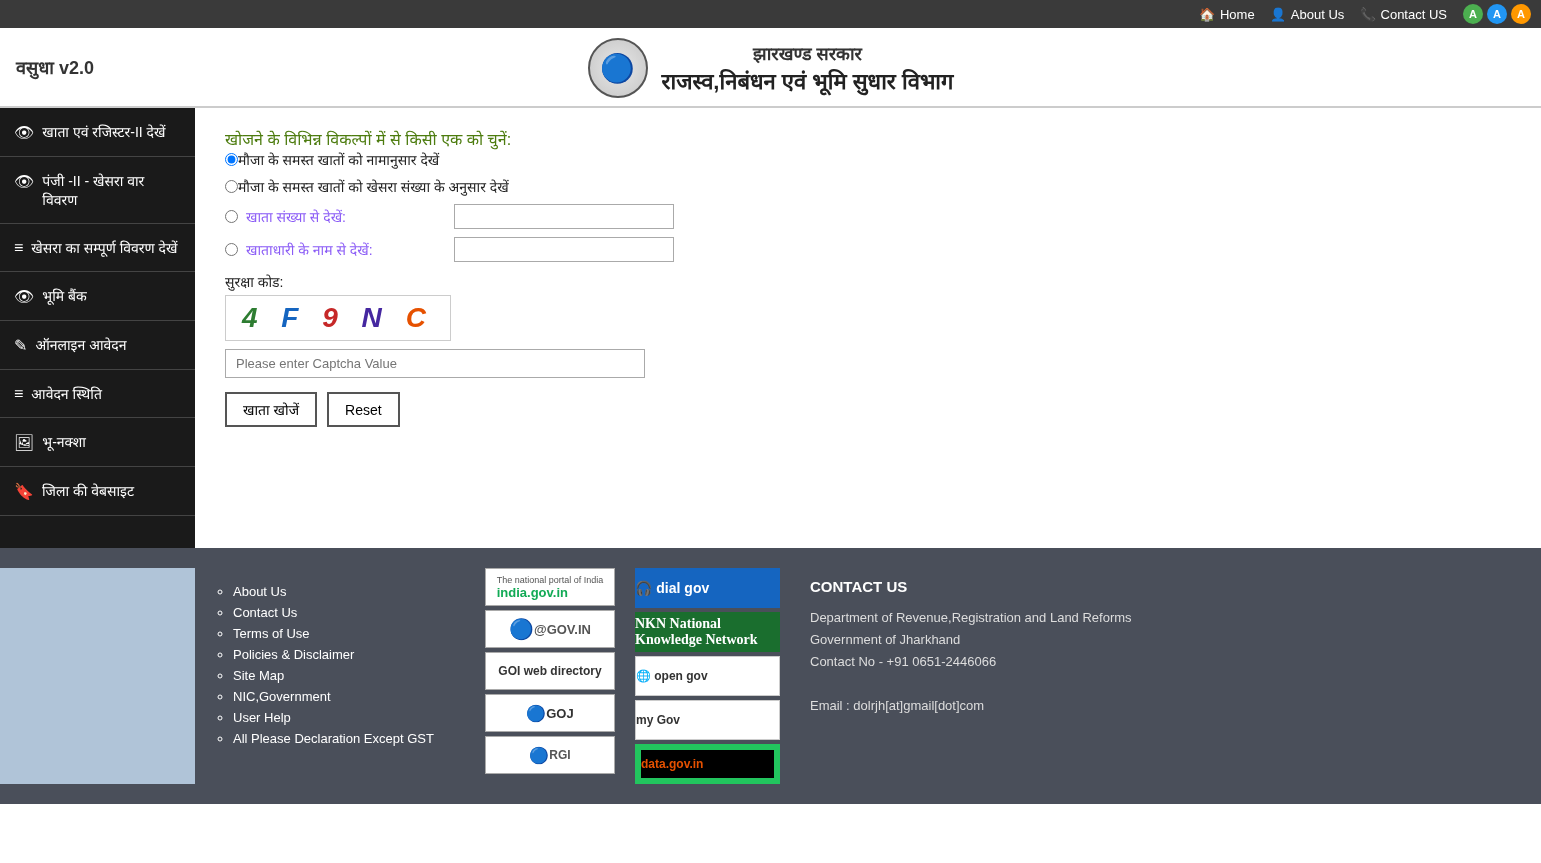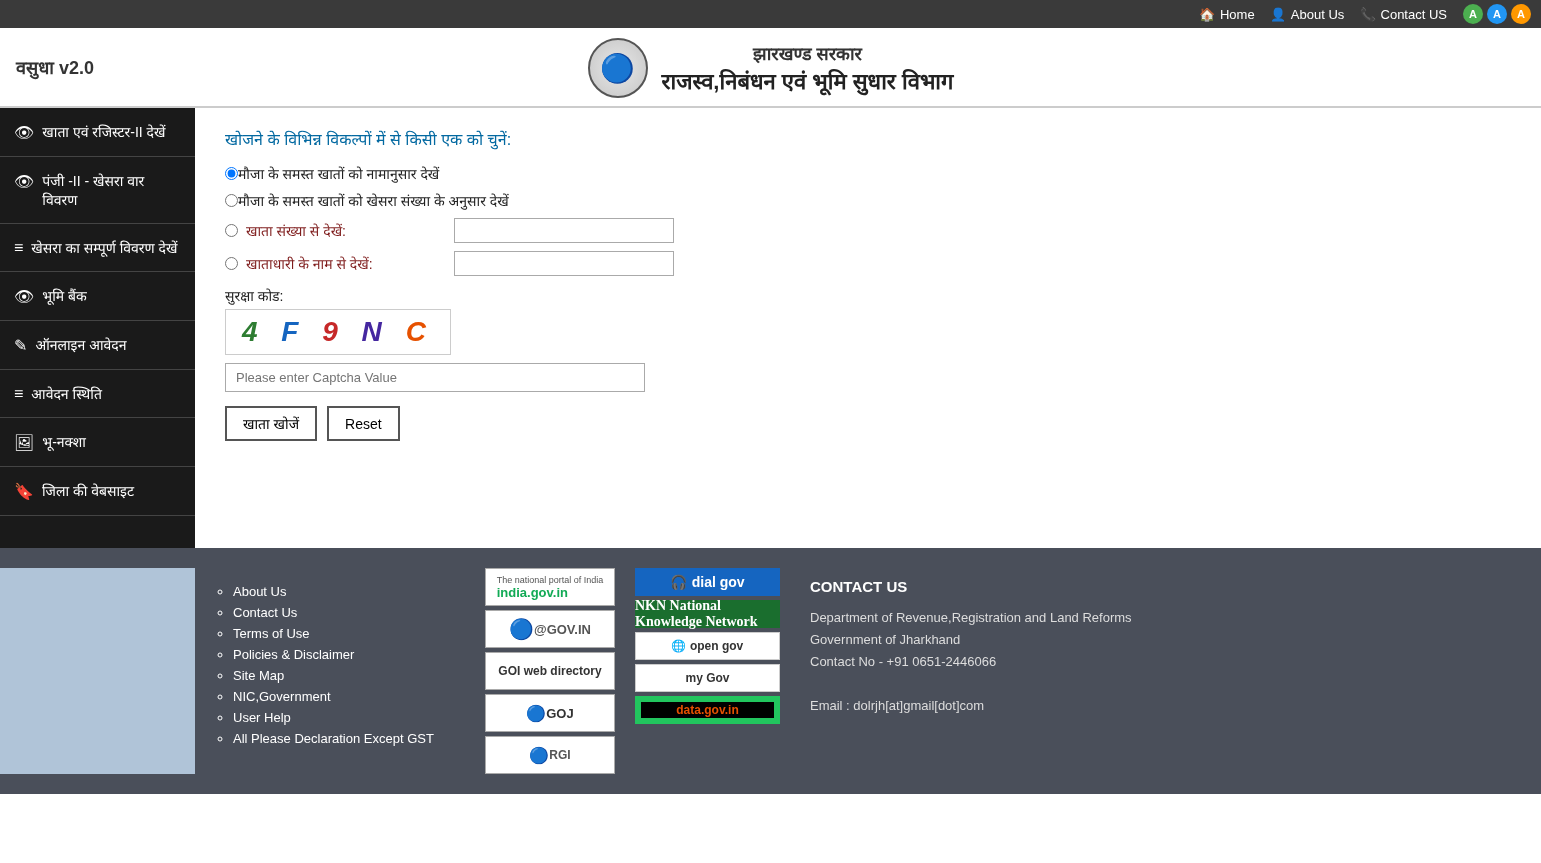--- a/index.html
+++ b/index.html
@@ -122,33 +122,32 @@
     }
     .note-text {
       color: red;
       font-size: 15px;
       margin-bottom: 18px;
       font-weight: bold;
       text-decoration: underline;
     }
     .search-heading {
       font-size: 16px;
-      color: #0369a1;
-      margin-bottom: 14px;
+      color: #4d7c0f;
     }
     .radio-group { margin-bottom: 8px; display: flex; align-items: center; }
     .radio-group label { font-size: 14px; color: #222; }
     .radio-group input[type=radio] { cursor: pointer; }
     .input-row {
       display: flex;
       align-items: center;
       gap: 8px;
       margin-bottom: 8px;
     }
-    .input-row label { font-size: 14px; color: #7f1d1d; min-width: 200px; }
+    .input-row label { font-size: 14px; color: #8b5cf6; min-width: 200px; }
     .input-row input[type=text] {
       border: 1px solid #aaa;
       padding: 4px 8px;
       width: 220px;
       font-size: 13px;
     }
     .security-label { font-size: 14px; color: #222; margin: 10px 0 4px; }
     .captcha-display {
       background: #fff;
       border: 1px solid #ccc;
@@ -246,24 +245,24 @@
     .footer-logos-col2 {
       display: flex;
       flex-direction: column;
       gap: 4px;
       padding: 0 10px;
       flex-shrink: 0;
     }
     .footer-logo-box2 {
       background: #1565c0;
       width: 145px;
-      height: 28px;
-      display: flex;
-      align-items: center;
-      justify-content: center;
+      height: 40px;
+      display: flex;
+      align-items: center;
+      justify-content: flex-start;
     }
     .footer-logo-box2.dial { background: #1565c0; }
     .footer-logo-box2.nkn { background: #1a6e2e; font-family: Liberation Serif, serif; }
     .footer-logo-box2.opengov { background: #fff; border: 1px solid #ccc; }
     .footer-logo-box2.mygov { background: #fff; border: 1px solid #ccc; }
     .footer-logo-box2.datagov { background: #000000; border: 6px solid #22c55e; }
     .logo-text-white { color: #fff; font-size: 14px; font-weight: bold; }
     .logo-text-dark { color: #333; font-size: 12px; font-weight: bold; }
 
     .footer-contact {

